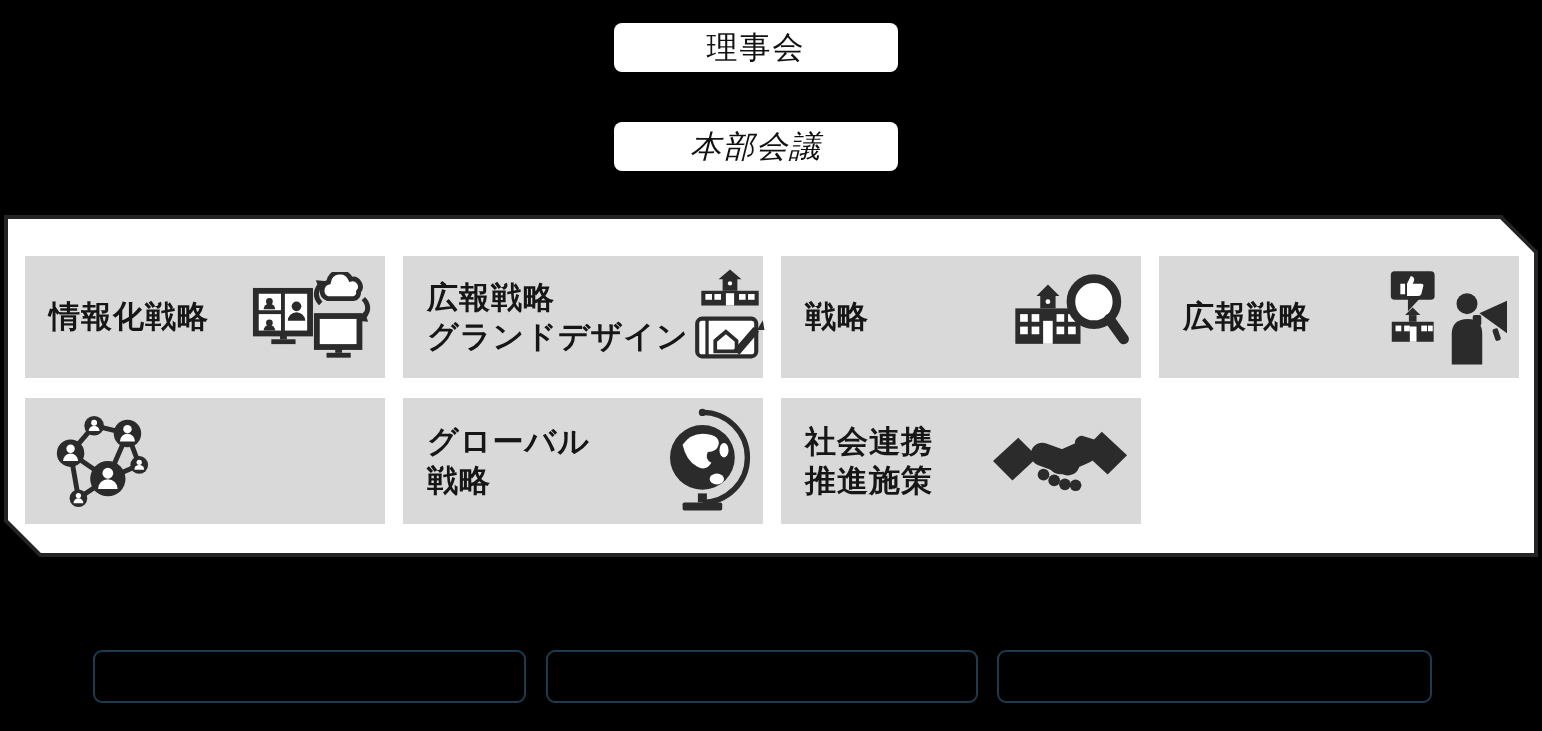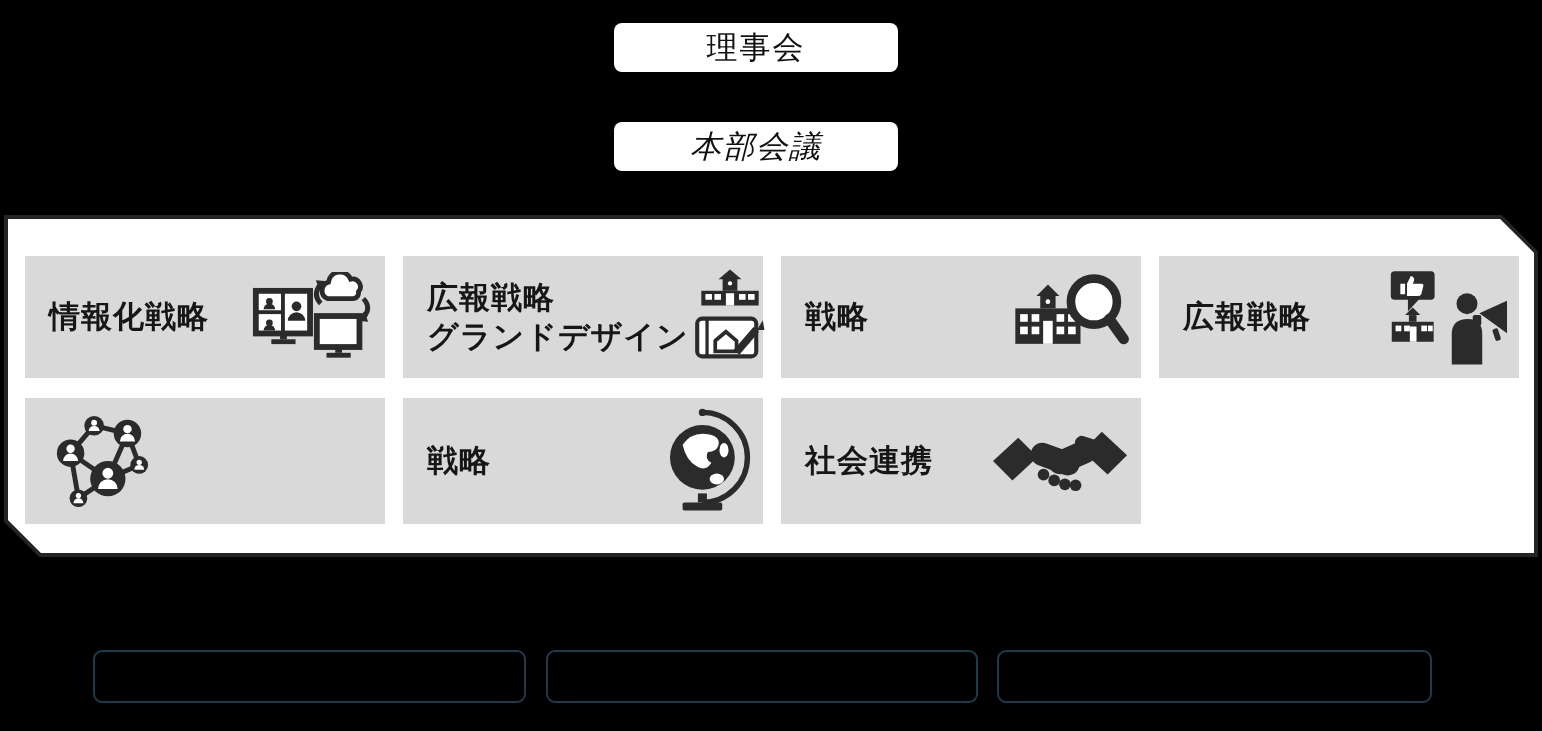--- a/index.html
+++ b/index.html
@@ -186,37 +186,39 @@
           <circle cx="60" cy="64.5" r="5.5" fill="#fff"></circle>
           <path d="M50,80.5 a10,10 0 0 1 20,0 z" fill="#fff"></path>
         <circle cx="30" cy="90" r="9" fill="#2b2b2b"></circle>
           <circle cx="30" cy="87.3" r="2.7" fill="#fff"></circle>
           <path d="M25,95 a5,5 0 0 1 10,0 z" fill="#fff"></path>
       </svg>
     </div>
 
     <div class="card">
       <div class="card-label">
+        <div>グローバル</div>
         <div>戦略</div>
       </div>
       <svg width="90" height="108" viewBox="0 0 100 112">
         <path d="M46,2 a50,50 0 0 1 0,100" stroke="#2b2b2b" stroke-width="6" fill="none"></path>
         <circle cx="46" cy="2" r="4" fill="#2b2b2b"></circle>
         <circle cx="46" cy="52" r="36" fill="#2b2b2b"></circle>
         <path d="M24,38 q10,-14 26,-12 q16,2 14,12 q-2,8 -12,8 q-4,8 4,12 q-6,10 -16,4 q-12,-6 -16,-24 z" fill="#fff"></path>
         <ellipse cx="62" cy="76" rx="8" ry="6" fill="#fff"></ellipse>
         <ellipse cx="70" cy="44" rx="5" ry="8" fill="#fff"></ellipse>
         <rect x="41" y="92" width="10" height="10" fill="#2b2b2b"></rect>
         <rect x="24" y="102" width="44" height="9" rx="2" fill="#2b2b2b"></rect>
       </svg>
     </div>
 
     <div class="card">
       <div class="card-label">
         <div>社会連携</div>
+        <div>推進施策</div>
       </div>
       <svg width="136" height="72" viewBox="0 0 140 72">
         <g fill="#2b2b2b">
           <polygon points="0,36 26,12 46,32 20,56"></polygon>
           <polygon points="138,30 112,6 92,26 118,50"></polygon>
           <rect x="38" y="22" width="52" height="24" rx="12" transform="rotate(20 64 34)"></rect>
           <rect x="56" y="20" width="52" height="24" rx="12" transform="rotate(-24 82 32)"></rect>
           <circle cx="52" cy="50" r="6"></circle>
             <circle cx="63" cy="56" r="6"></circle>
             <circle cx="74" cy="60" r="6"></circle>

